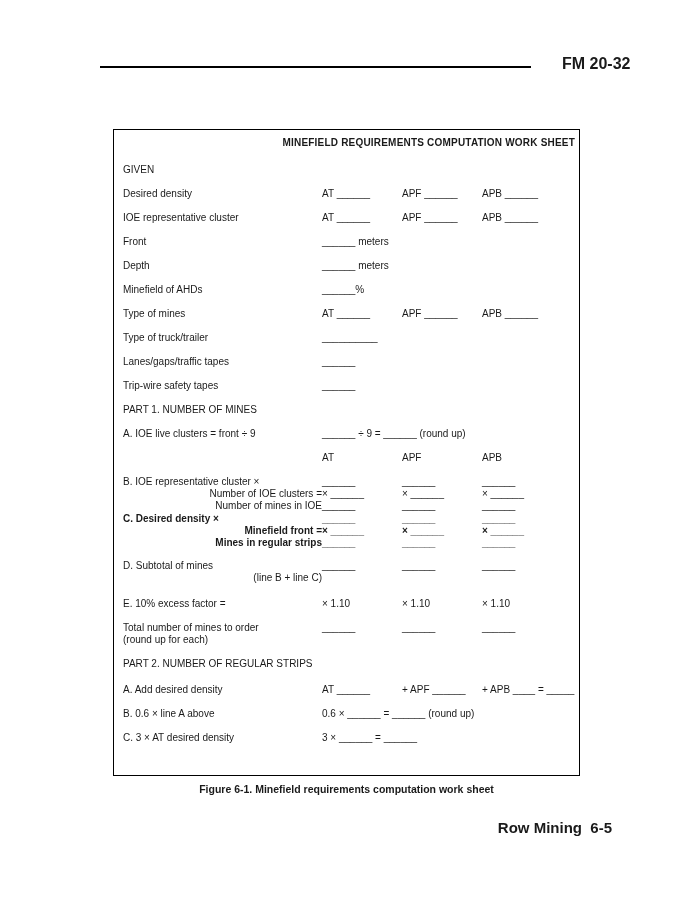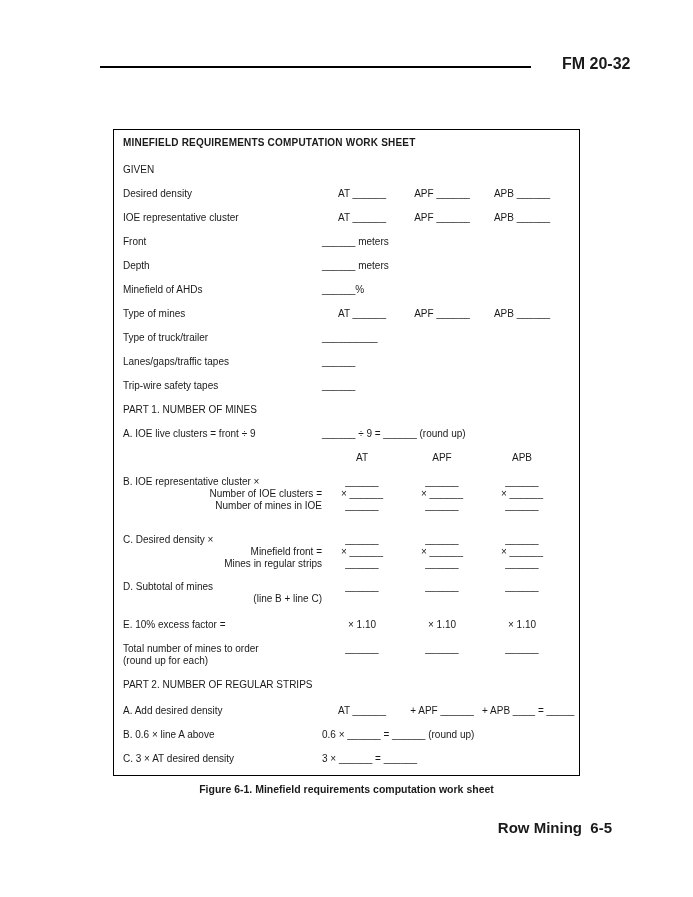--- a/index.html
+++ b/index.html
@@ -22,31 +22,31 @@
     position: absolute; left: 562px; top: 58px;
     font-weight: bold; font-size: 16px; white-space: pre;
   }
   .sheet {
     position: absolute; left: 113px; top: 129px;
     width: 467px; height: 647px;
     border: 1px solid #000;
     padding: 7px 4px 0 9px;
     overflow: hidden;
   }
-  .sheet-title { text-align: left; font-weight: bold; letter-spacing: 0.2px; }
+  .sheet-title { text-align: right; font-weight: bold; letter-spacing: 0.2px; }
   .row, .block { display: flex; margin-top: 12px; white-space: nowrap; }
   .lbl { width: 199px; flex: none; }
-  .col { width: 80px; flex: none; text-align: center; }
+  .col { width: 80px; flex: none; }
   .wide { flex: 1; }
   .indent { padding-left: 10px; text-align: right; }
   .g11 { margin-top: 11px; }
   .g12 { margin-top: 12px; }
   .g14 { margin-top: 14px; }
   .g15 { margin-top: 15px; }
-  .g16 { margin-top: 22px; }
+  .g16 { margin-top: 1px; font-weight: bold; }
   .caption {
     position: absolute; left: 0; right: 0; top: 783px;
     text-align: center; font-weight: bold; font-size: 10.5px;
   }
   .footer {
     position: absolute; right: 81px; top: 822px;
     font-weight: bold; font-size: 15px; white-space: pre;
   }
 </style>
 </head>

